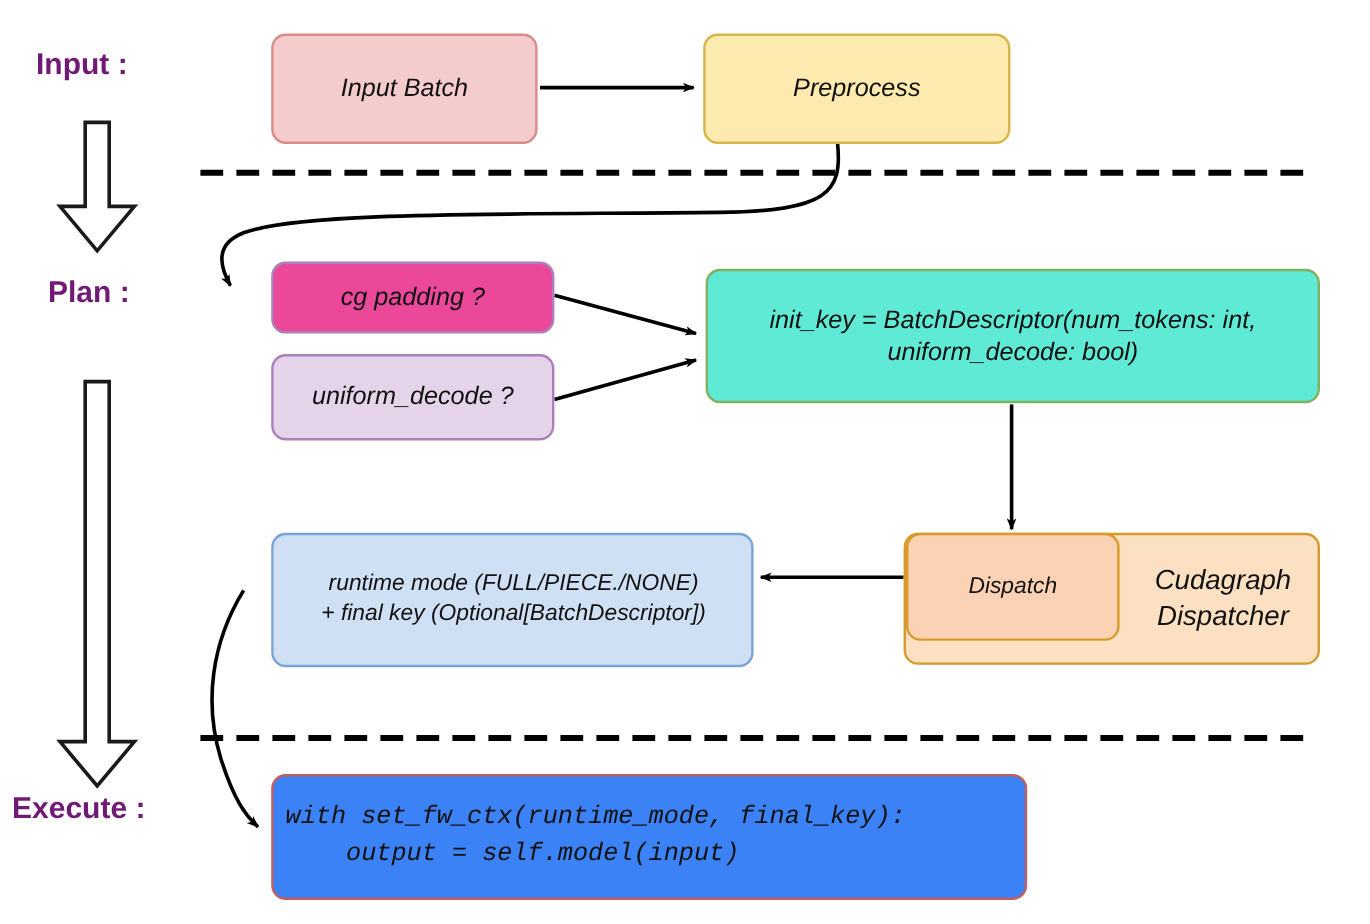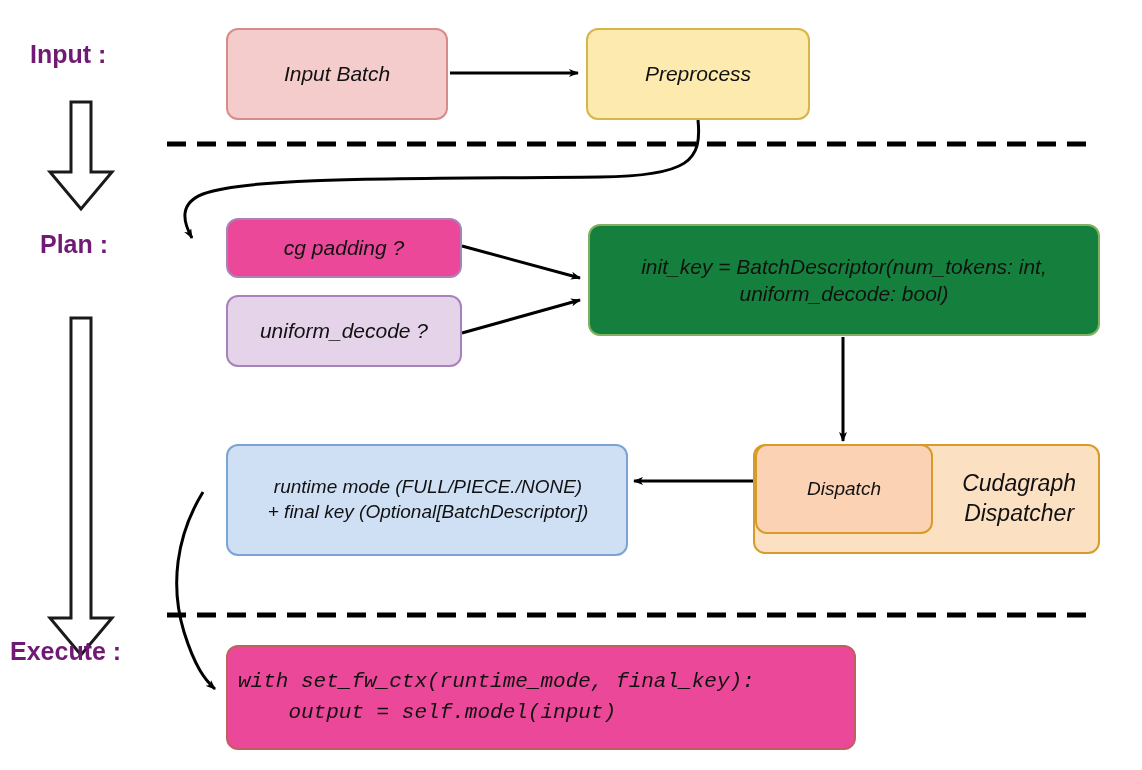--- a/index.html
+++ b/index.html
@@ -53,25 +53,25 @@
     white-space: pre;
     justify-content: flex-start;
     text-align: left;
     line-height: 1.45;
     padding-left: 10px;
   }
   .n-input-batch { background: #f5cccc; border-color: #d98b8b; }
   .n-preprocess  { background: #fdeaaf; border-color: #d6b54a; }
   .n-cgpad       { background: #ec4899; border-color: #a982bb; }
   .n-unidec      { background: #e5d3ea; border-color: #a982bb; align-items: center; }
-  .n-initkey     { background: #15803d; border-color: #80b060; }
+  .n-initkey     { background: #5eead4; border-color: #80b060; }
   .n-dispatcher  { background: #fce0c2; border-color: #d79b2b; }
   .n-dispatch    { background: #fbd2b4; border-color: #d79b2b; }
   .n-runtime     { background: #cfe0f5; border-color: #7ba3d4; }
-  .n-code        { background: #ec4899; border-color: #c15f60; }
+  .n-code        { background: #3b82f6; border-color: #c15f60; }
 </style>
 </head>
 <body>
 
 <div id="stage">
 
   <svg id="edges" viewBox="0 0 1142 770" xmlns="http://www.w3.org/2000/svg">
     <defs>
       <marker id="ah" markerWidth="10" markerHeight="8" refX="9" refY="4" orient="auto" markerUnits="userSpaceOnUse">
         <path d="M0,0 L10,4 L0,8 L2.6,4 Z" fill="#000000"></path>
@@ -95,27 +95,27 @@
 
     <line x1="843" y1="337" x2="843" y2="441" stroke="#000000" stroke-width="3" marker-end="url(#ah)"></line>
 
     <line x1="753" y1="481" x2="634" y2="481" stroke="#000000" stroke-width="3" marker-end="url(#ah)"></line>
 
     <path d="M 203,492 C 176,536 170,586 184,632 C 195,667 205,680 215,689" fill="none" stroke="#000000" stroke-width="3" marker-end="url(#ah)"></path>
   </svg>
 
   <div class="stage-label" style="left:30px; top:42px;">Input :</div>
   <div class="stage-label" style="left:40px; top:232px;">Plan :</div>
-  <div class="stage-label" style="left:10px; top:639px;">Execute :</div>
+  <div class="stage-label" style="left:10px; top:662px;">Execute :</div>
 
   <div class="node n-input-batch" style="left:226px; top:28px; width:222px; height:92px;">
     <span>Input Batch</span>
   </div>
 
-  <div class="node n-preprocess" style="left:586px; top:28px; width:224px; height:92px;">
+  <div class="node n-preprocess" style="left:586px; top:28px; width:256px; height:92px;">
     <span>Preprocess</span>
   </div>
 
   <div class="node n-cgpad" style="left:226px; top:218px; width:236px; height:60px;">
     <span>cg padding ?</span>
   </div>
 
   <div class="node n-unidec" style="left:226px; top:295px; width:236px; height:72px;">
     <span>uniform_decode ?</span>
   </div>

